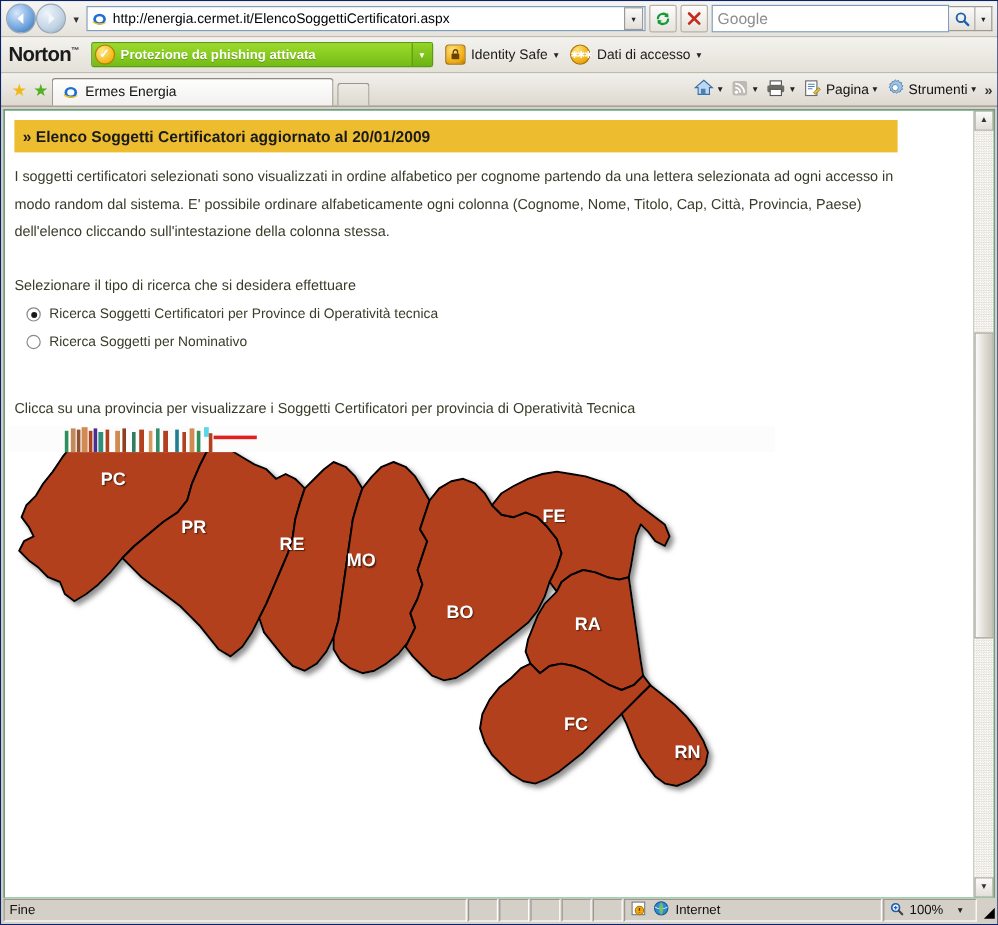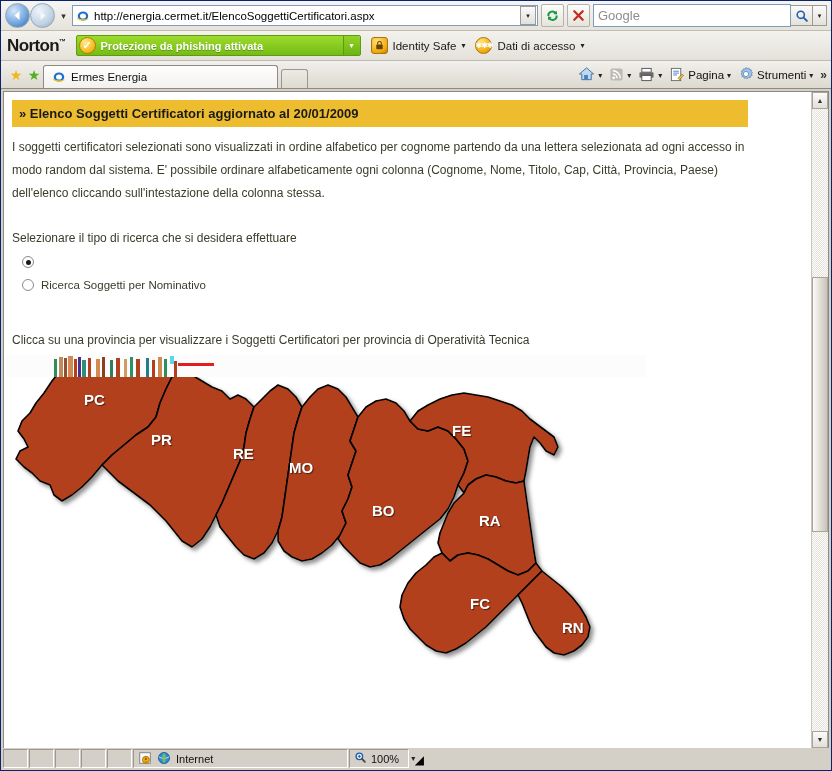--- a/index.html
+++ b/index.html
@@ -315,21 +315,21 @@
     border: 1px solid;
     border-color: #9c988f #ffffff #ffffff #9c988f;
     background: #d4d0c8;
     display: flex; align-items: center;
     font-size: 11px; color: #111;
     padding: 0 4px;
   }
   .st-main { flex: 1 1 auto; }
   .st-small { width: 25px; }
   .st-zone { width: 215px; gap: 5px; }
-  .st-zoom { width: 60px; gap: 4px; justify-content: flex-start; }
+  .st-zoom { width: 78px; gap: 4px; justify-content: flex-start; }
   .grip { width: 14px; display: flex; align-items: flex-end; justify-content: flex-end; padding-bottom:1px;}
 </style>
 </head>
 <body>
 
 <div id="app">
 
 
   <div class="addressbar">
     <span class="navbtn back">
@@ -479,20 +479,21 @@
           <div class="yellow-head">» Elenco Soggetti Certificatori aggiornato al 20/01/2009</div>
 
           <div class="para">I soggetti certificatori selezionati sono visualizzati in ordine alfabetico per cognome partendo da una lettera selezionata ad ogni accesso in modo random dal sistema. E' possibile ordinare alfabeticamente ogni colonna (Cognome, Nome, Titolo, Cap, Città, Provincia, Paese) dell'elenco cliccando sull'intestazione della colonna stessa.</div>
 
           <div class="select-label">Selezionare il tipo di ricerca che si desidera effettuare</div>
 
           <div class="radio-row">
             <span class="radio">
                 <span class="dot"></span>
               </span>
+            <span class="radio-label">Ricerca Soggetti Certificatori per Province di Operatività tecnica</span>
           </div>
 
           <div class="radio-row">
             <span class="radio"></span>
             <span class="radio-label">Ricerca Soggetti per Nominativo</span>
           </div>
 
           <div class="click-note">Clicca su una provincia per visualizzare i Soggetti Certificatori per provincia di Operatività Tecnica</div>
 
           <div class="map-wrap">
@@ -601,20 +602,21 @@
         <div class="sb-arrow">▲</div>
         <div class="sb-track">
           <div class="sb-thumb" style="top:27%; height:41%;"></div>
         </div>
         <div class="sb-arrow">▼</div>
       </div>
     </div>
   </div>
 
   <div class="statusbar">
+    <div class="st-cell st-main">Fine</div>
     <div class="st-cell st-small"></div>
     <div class="st-cell st-small"></div>
     <div class="st-cell st-small"></div>
     <div class="st-cell st-small"></div>
     <div class="st-cell st-small"></div>
     <div class="st-cell st-zone">
       <span>
         <svg width="14" height="14" viewBox="0 0 16 16">
           <rect x="2" y="2" width="12" height="12" fill="#fdfdfd" stroke="#777"></rect>
           <circle cx="9" cy="10" r="4" fill="#f0a90c" stroke="#a8750a"></circle>

